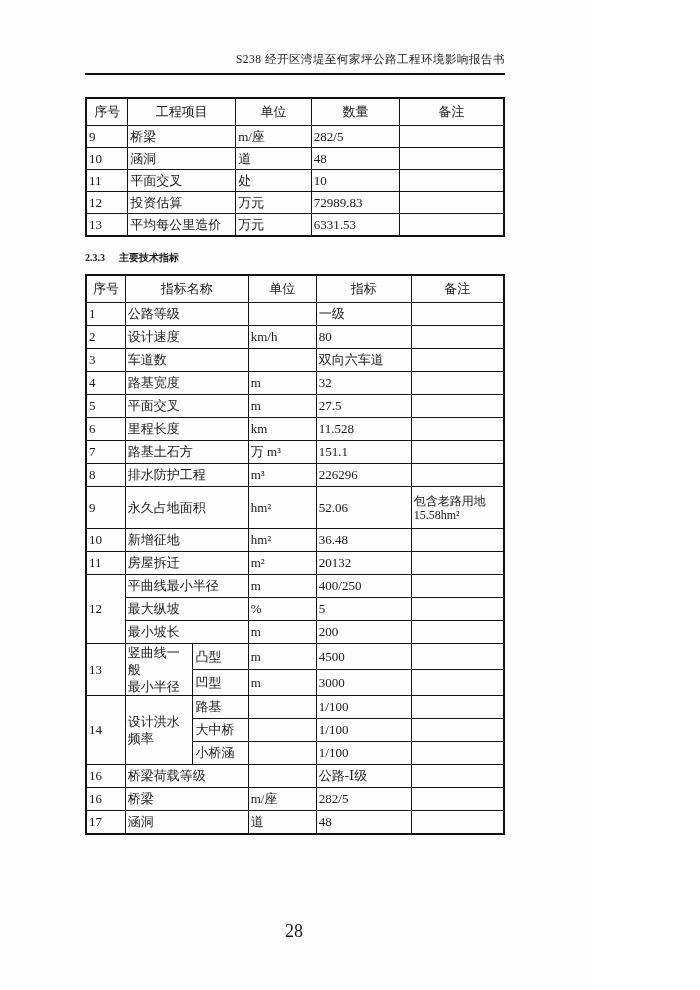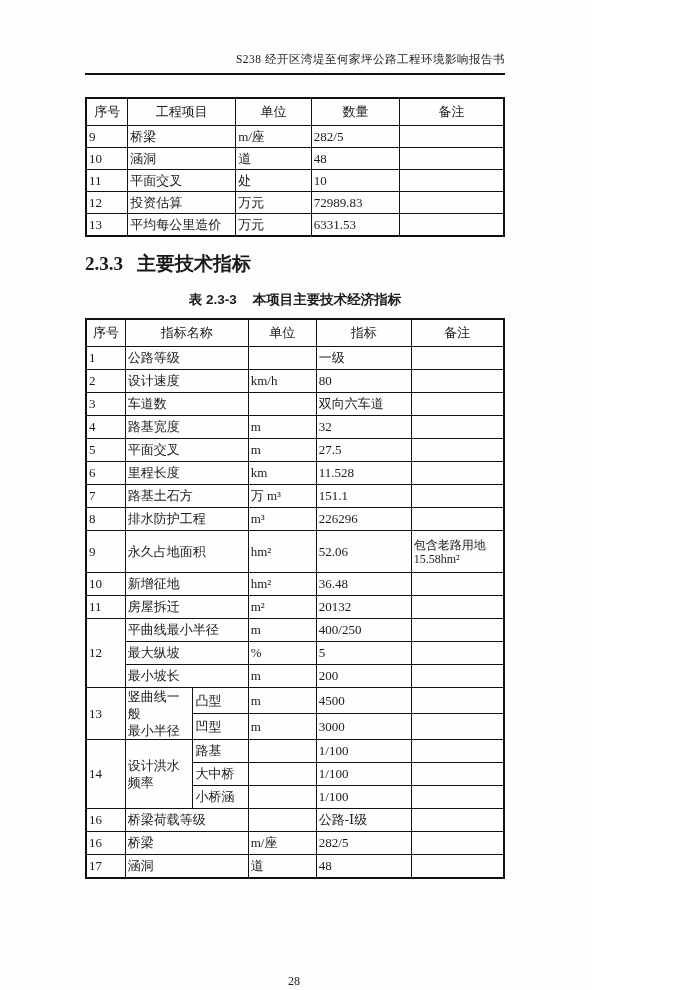--- a/index.html
+++ b/index.html
@@ -40,43 +40,43 @@
   }
   table.tbl1 th{height:26px;}
   table.tbl1 td{height:21px;}
   table.tbl2 th{height:26px;}
   table.tbl2 td{height:22px;}
   tr.tall td{height:41px;}
   .note-small{font-size:12px;line-height:14px;}
   .two-line div{line-height:17px;}
   .section-heading{
     margin-top:14px;
-    font-size:19px;
+    font-size:10px;
     font-weight:bold;
   }
   .section-heading .sp{display:inline-block;width:14px;}
   .section-paragraph{
     margin-top:11px;
     font-size:13.5px;
     text-indent:2em;
   }
   .table-caption{
     margin-top:14px;
     text-align:center;
     font-size:13.5px;
     font-weight:bold;
     font-family:"Liberation Sans","DejaVu Sans",sans-serif;
   }
   .table-caption .sp{display:inline-block;width:16px;}
   .tbl2-wrap{margin-top:9px;}
   .footer{
     position:absolute;
-    top:974px;left:0;right:0;
+    top:921px;left:0;right:0;
     text-align:center;
-    font-size:12px;
+    font-size:18px;
   }
   
   .t1-no{width:10%;} .t1-item{width:25.8%;} .t1-unit{width:18.1%;} .t1-qty{width:21.1%;} .t1-note{width:25%;}
   
   .t2-no{width:9.4%;} .t2-nl{width:16.2%;} .t2-nr{width:13.2%;} .t2-unit{width:16.3%;} .t2-val{width:22.7%;} .t2-note{width:22.2%;}
 </style>
 </head>
 <body>
 
 <div class="page">
@@ -139,23 +139,20 @@
           <td></td>
         </tr>
       </tbody>
     </table>
 
     <div class="section-heading">
       <span>2.3.3</span><span class="sp"></span><span>主要技术指标</span>
     </div>
 
 
-    <div class="table-caption">
-      <span>表 2.3-3</span><span class="sp"></span><span>本项目主要技术经济指标</span>
-    </div>
 
     <div class="tbl2-wrap">
     <table class="tbl tbl2">
       <colgroup>
         <col class="t2-no">
             <col class="t2-nl">
             <col class="t2-nr">
             <col class="t2-unit">
             <col class="t2-val">
             <col class="t2-note">

